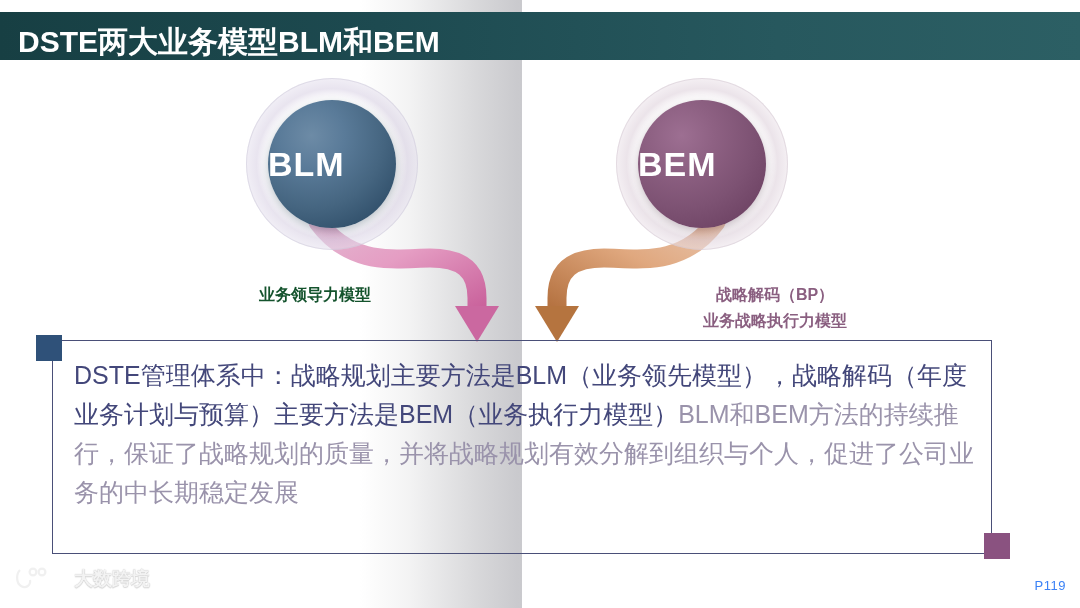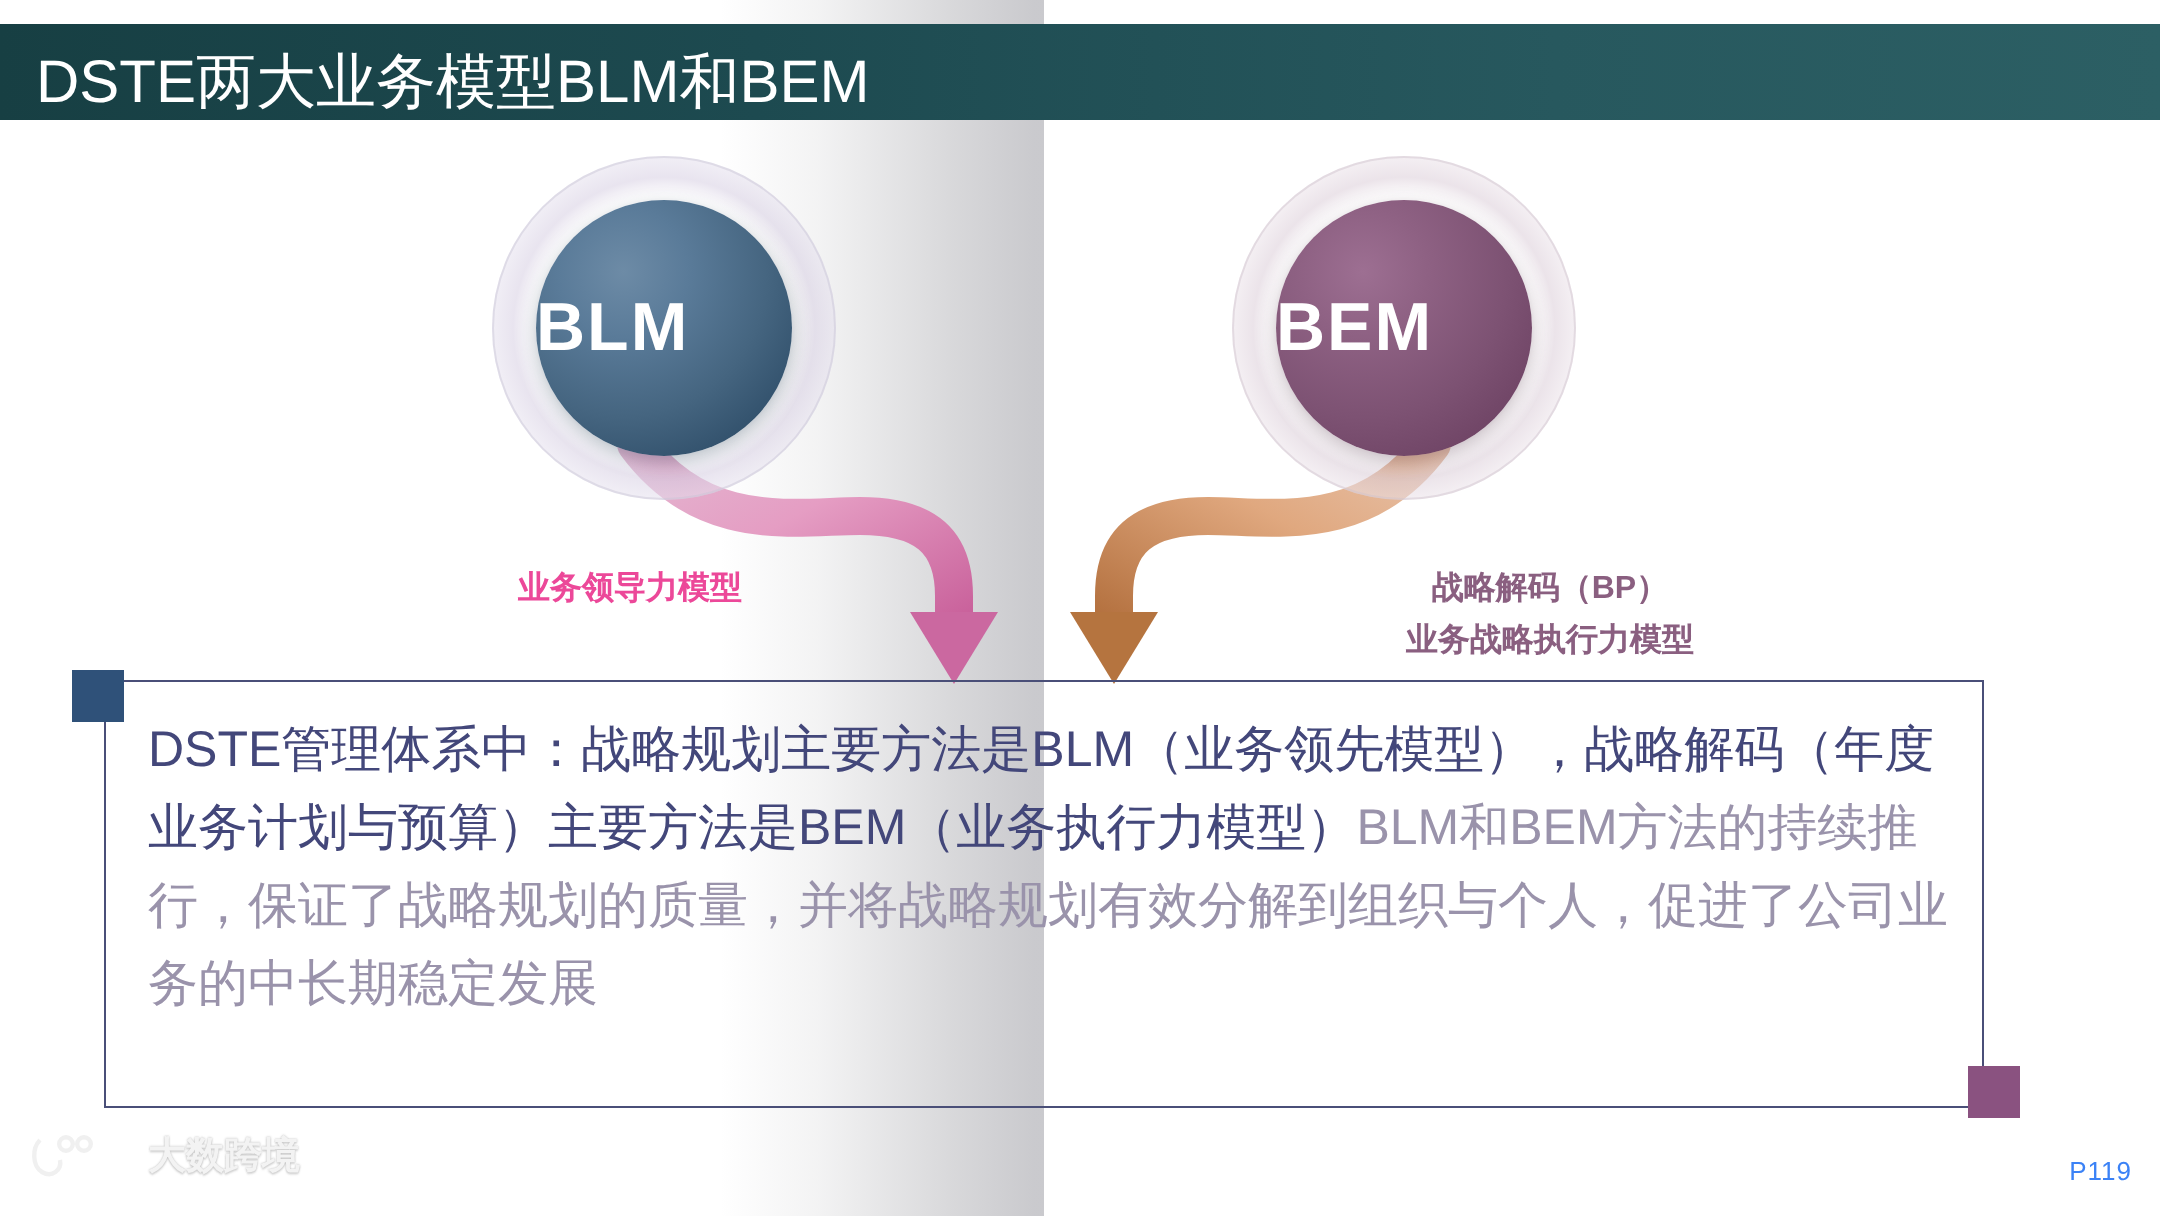--- a/index.html
+++ b/index.html
@@ -33,21 +33,21 @@
   .titlebar{
     position:absolute;
     left:0; top:12px; width:1080px; height:48px;
     background:linear-gradient(to right,#173f43 0%,#1d4a50 35%,#27585e 72%,#2c5f64 100%);
     z-index:6;
     display:flex;align-items:center;
   }
   .title-text{
     color:#ffffff;
     font-size:30px;
-    font-weight:normal;
+    font-weight:bold;
     letter-spacing:0px;
     margin-left:18px;
     line-height:1;
     white-space:nowrap;
     margin-top:12px;
   }
   .halo{
     position:absolute;
     border-radius:50%;
     z-index:3;
@@ -105,21 +105,21 @@
   
   .cap{
     position:absolute;
     z-index:5;
     font-size:16px;
     font-weight:bold;
     line-height:26px;
     text-align:center;
     white-space:nowrap;
   }
-  .cap-left{ left:160px; top:282px; width:310px; color:#ec4899; }
+  .cap-left{ left:160px; top:282px; width:310px; color:#14532d; }
   .cap-right{ left:610px; top:282px; width:330px; color:#8a5f80; }
 
   
   .frame{
     position:absolute;
     left:52px; top:340px; width:940px; height:214px;
     border:1.5px solid #4a4f78;
     box-sizing:border-box;
     z-index:5;
     background:transparent;

